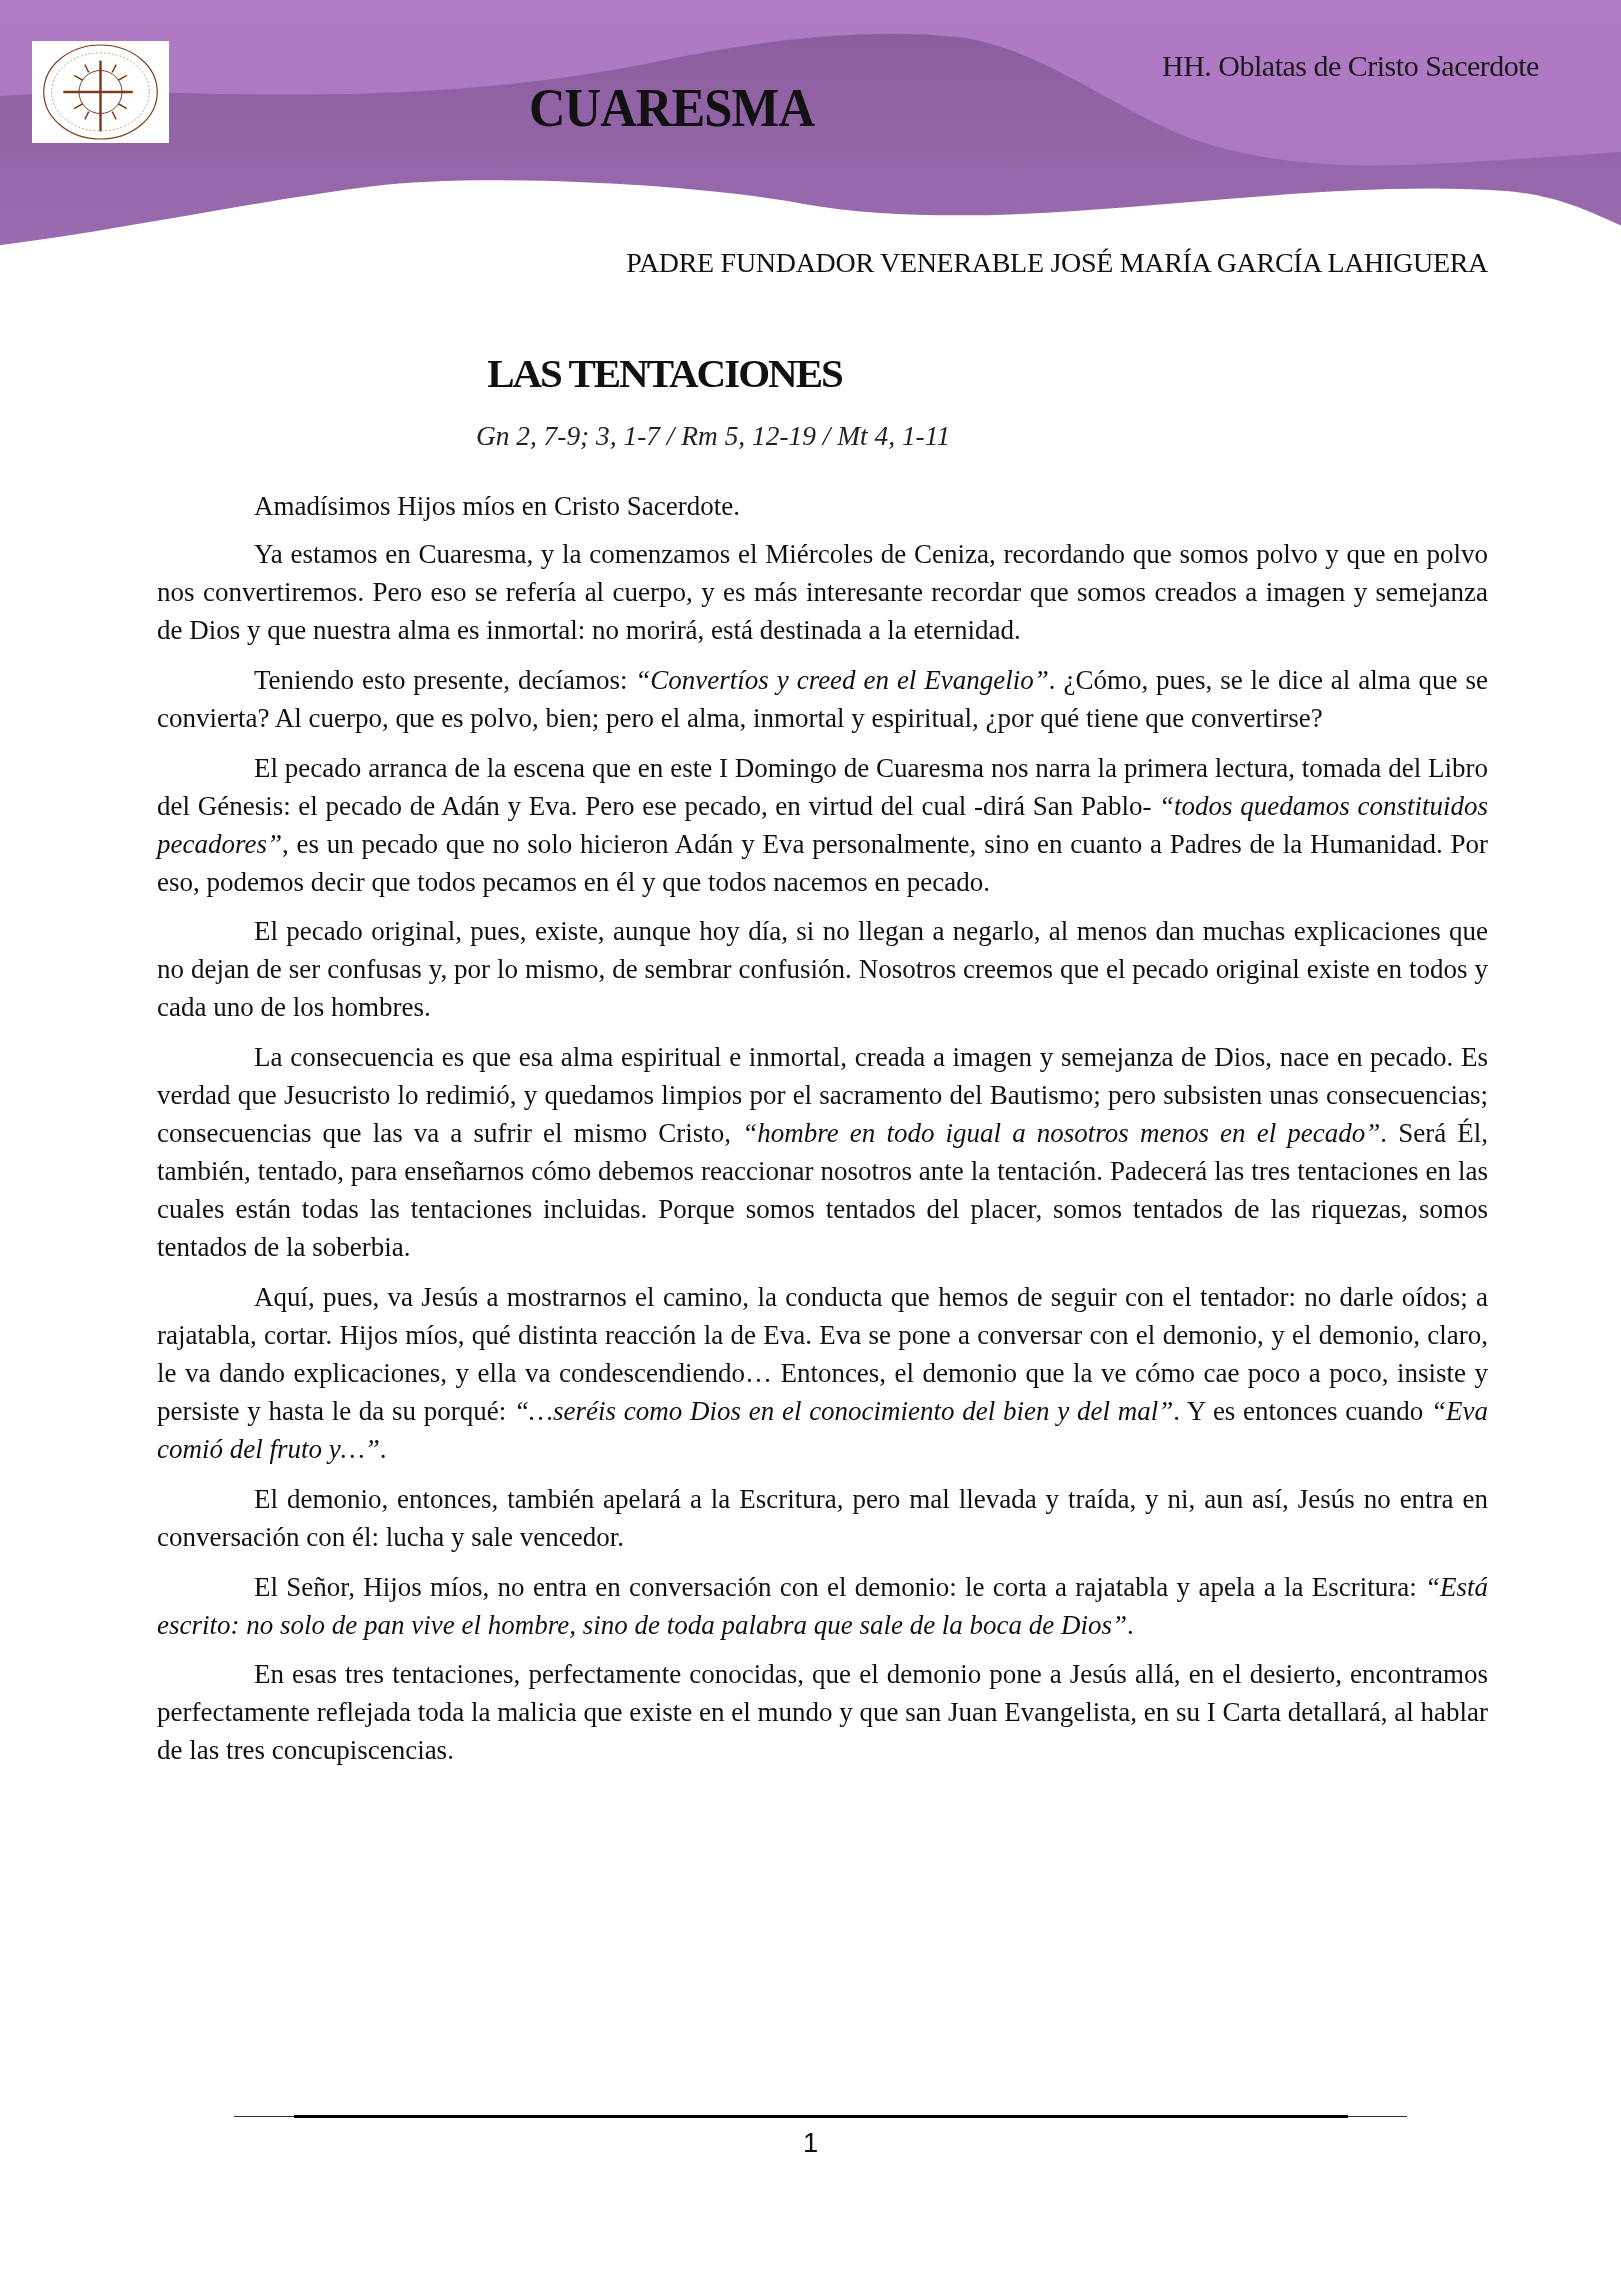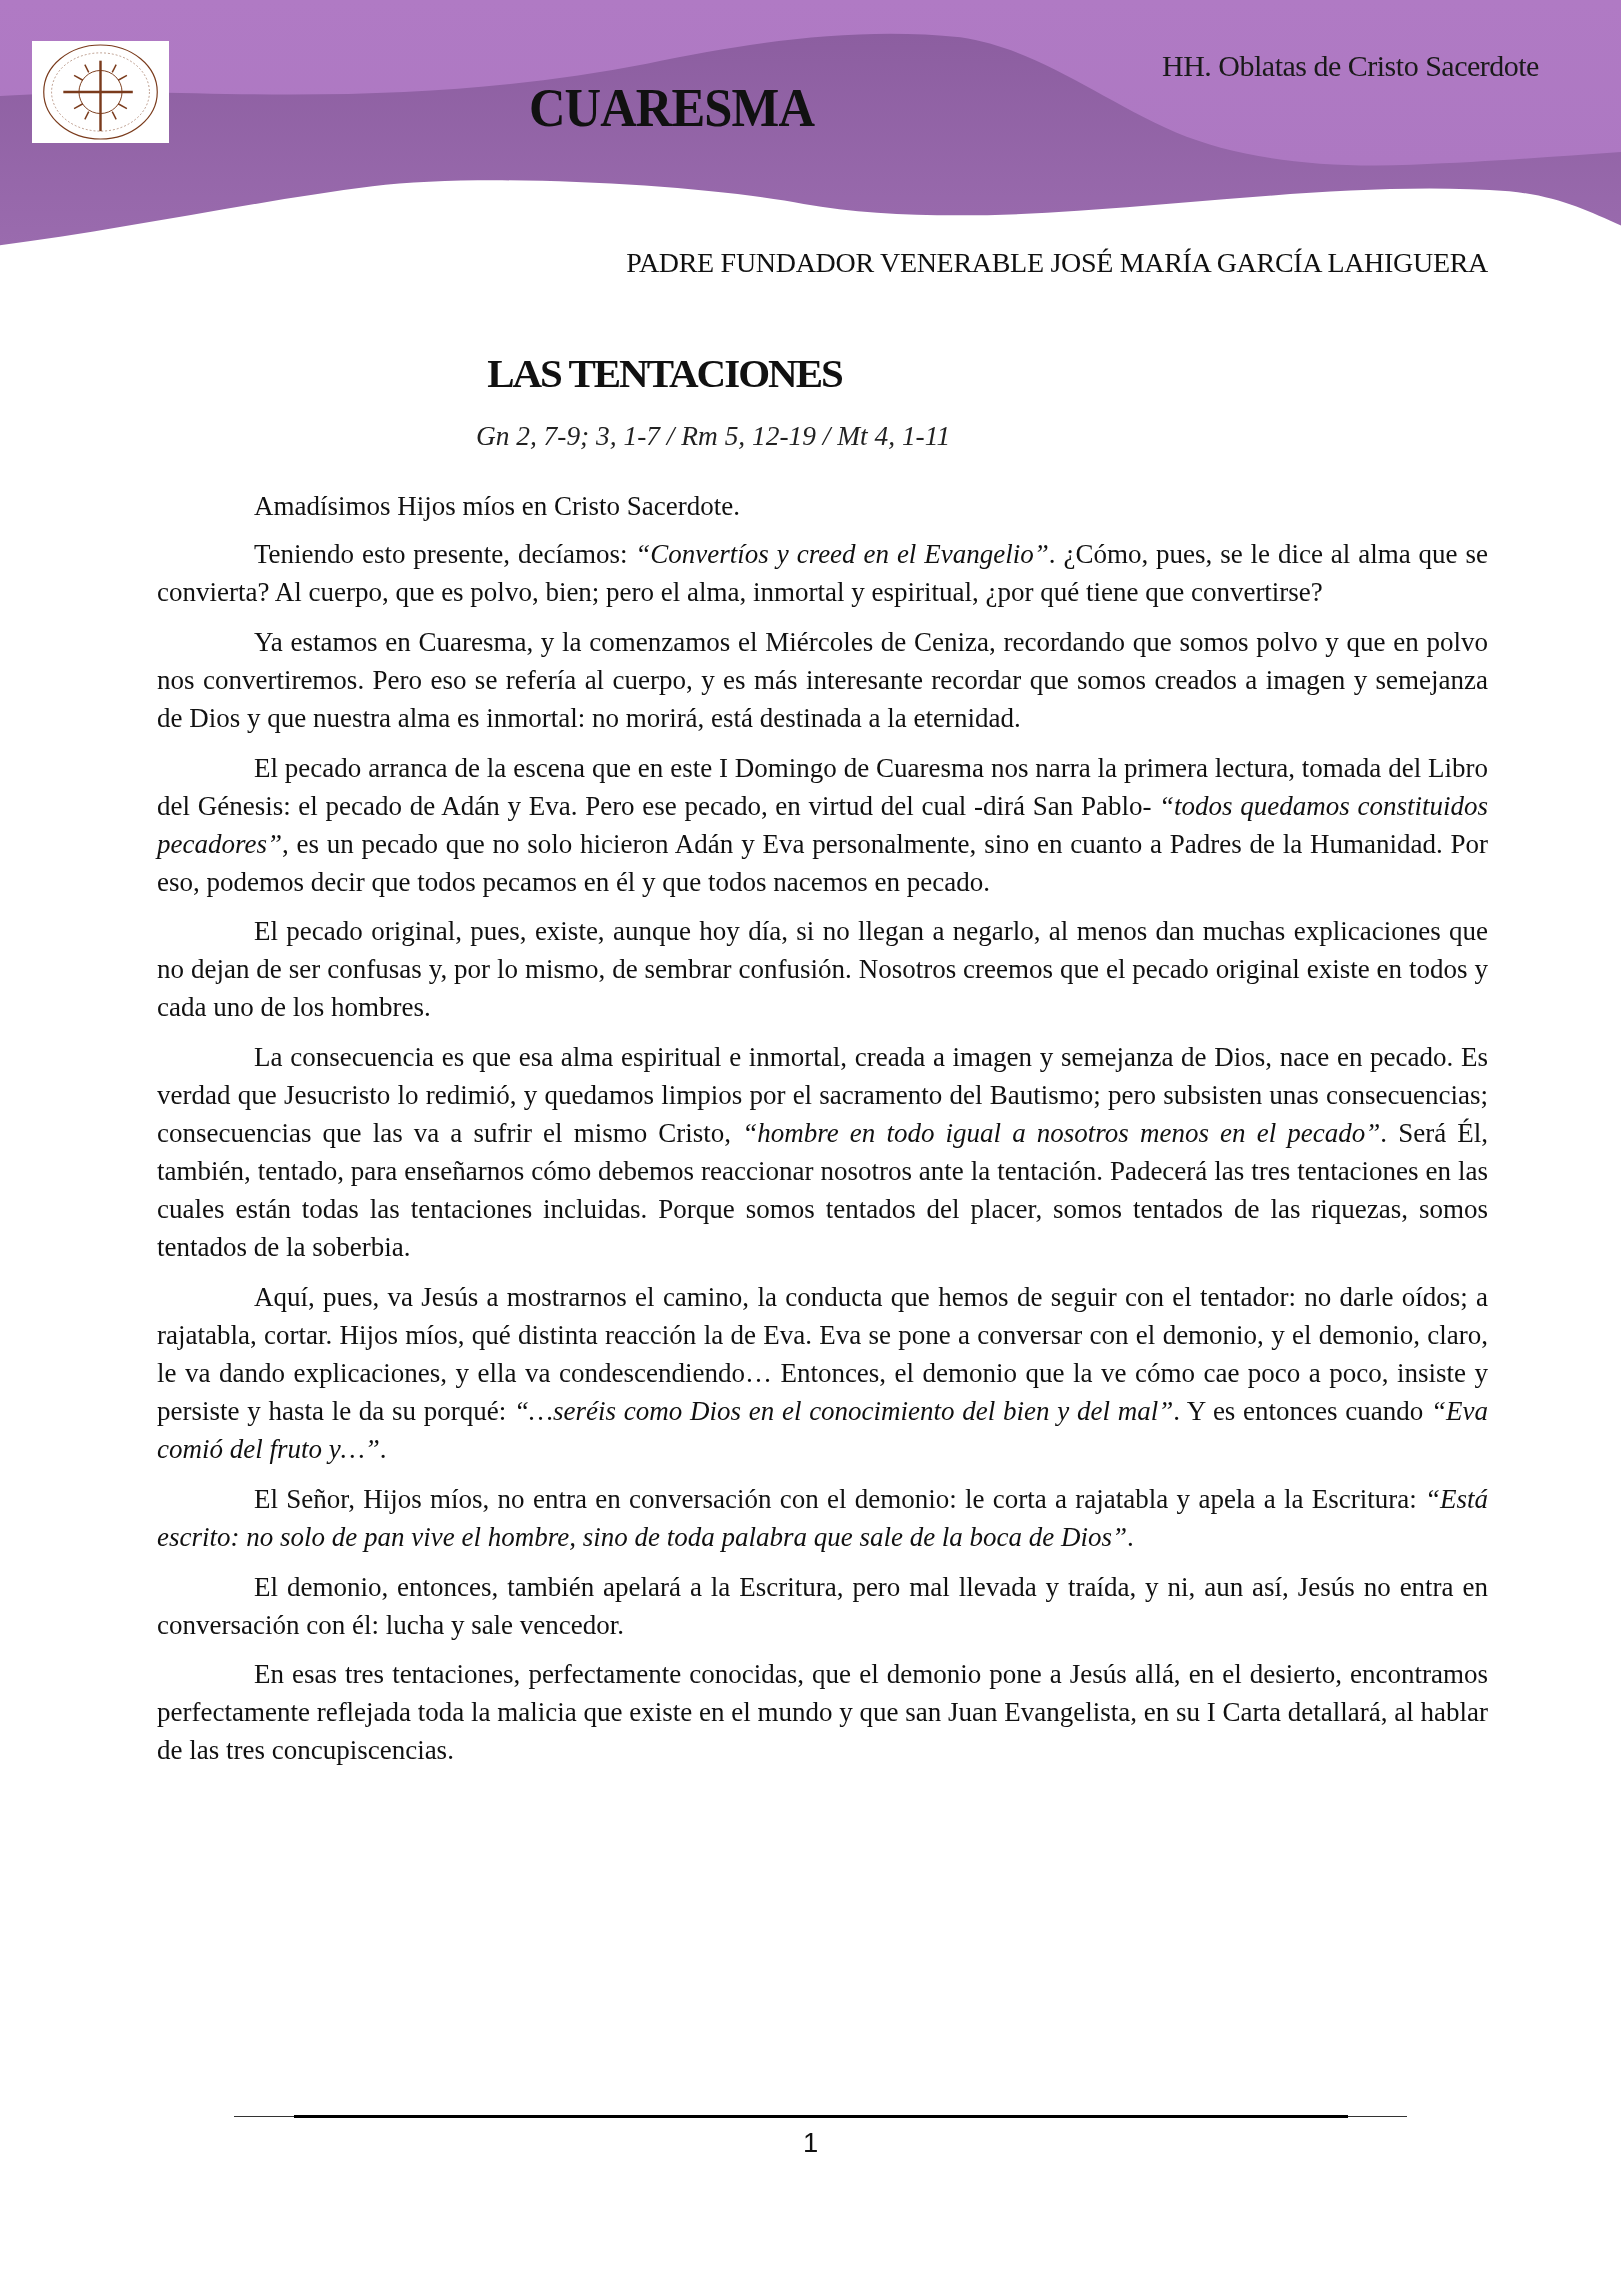--- a/index.html
+++ b/index.html
@@ -70,28 +70,28 @@
 <div id="doc-section">CUARESMA</div>
 <div id="org-name">HH. Oblatas de Cristo Sacerdote</div>
 
 <div id="subtitle">PADRE FUNDADOR VENERABLE JOSÉ MARÍA GARCÍA LAHIGUERA</div>
 <div id="title">LAS TENTACIONES</div>
 <div id="readings">Gn 2, 7-9; 3, 1-7 / Rm 5, 12-19 / Mt 4, 1-11</div>
 
 <div id="body-text">
   <p class="greeting">Amadísimos Hijos míos en Cristo Sacerdote.</p>
   <div id="paragraphs">
+      <p><span>Ya estamos en Cuaresma, y la comenzamos el Miércoles de Ceniza, recordando que somos polvo y que en polvo nos convertiremos. Pero eso se refería al cuerpo, y es más interesante recordar que somos creados a imagen y semejanza de Dios y que nuestra alma es inmortal: no morirá, está destinada a la eternidad.</span></p>
       <p><span>Teniendo esto presente, decíamos: </span><em>“Convertíos y creed en el Evangelio”</em><span>. ¿Cómo, pues, se le dice al alma que se convierta? Al cuerpo, que es polvo, bien; pero el alma, inmortal y espiritual, ¿por qué tiene que convertirse?</span></p>
-      <p><span>Ya estamos en Cuaresma, y la comenzamos el Miércoles de Ceniza, recordando que somos polvo y que en polvo nos convertiremos. Pero eso se refería al cuerpo, y es más interesante recordar que somos creados a imagen y semejanza de Dios y que nuestra alma es inmortal: no morirá, está destinada a la eternidad.</span></p>
       <p><span>El pecado arranca de la escena que en este I Domingo de Cuaresma nos narra la primera lectura, tomada del Libro del Génesis: el pecado de Adán y Eva. Pero ese pecado, en virtud del cual -dirá San Pablo- </span><em>“todos quedamos constituidos pecadores”</em><span>, es un pecado que no solo hicieron Adán y Eva personalmente, sino en cuanto a Padres de la Humanidad. Por eso, podemos decir que todos pecamos en él y que todos nacemos en pecado.</span></p>
       <p><span>El pecado original, pues, existe, aunque hoy día, si no llegan a negarlo, al menos dan muchas explicaciones que no dejan de ser confusas y, por lo mismo, de sembrar confusión. Nosotros creemos que el pecado original existe en todos y cada uno de los hombres.</span></p>
       <p><span>La consecuencia es que esa alma espiritual e inmortal, creada a imagen y semejanza de Dios, nace en pecado. Es verdad que Jesucristo lo redimió, y quedamos limpios por el sacramento del Bautismo; pero subsisten unas consecuencias; consecuencias que las va a sufrir el mismo Cristo, </span><em>“hombre en todo igual a nosotros menos en el pecado”</em><span>. Será Él, también, tentado, para enseñarnos cómo debemos reaccionar nosotros ante la tentación. Padecerá las tres tentaciones en las cuales están todas las tentaciones incluidas. Porque somos tentados del placer, somos tentados de las riquezas, somos tentados de la soberbia.</span></p>
       <p><span>Aquí, pues, va Jesús a mostrarnos el camino, la conducta que hemos de seguir con el tentador: no darle oídos; a rajatabla, cortar. Hijos míos, qué distinta reacción la de Eva. Eva se pone a conversar con el demonio, y el demonio, claro, le va dando explicaciones, y ella va condescendiendo… Entonces, el demonio que la ve cómo cae poco a poco, insiste y persiste y hasta le da su porqué: </span><em>“…seréis como Dios en el conocimiento del bien y del mal”</em><span>. Y es entonces cuando </span><em>“Eva comió del fruto y…”</em><span>.</span></p>
+      <p><span>El demonio, entonces, también apelará a la Escritura, pero mal llevada y traída, y ni, aun así, Jesús no entra en conversación con él: lucha y sale vencedor.</span></p>
       <p><span>El Señor, Hijos míos, no entra en conversación con el demonio: le corta a rajatabla y apela a la Escritura: </span><em>“Está escrito: no solo de pan vive el hombre, sino de toda palabra que sale de la boca de Dios”</em><span>.</span></p>
-      <p><span>El demonio, entonces, también apelará a la Escritura, pero mal llevada y traída, y ni, aun así, Jesús no entra en conversación con él: lucha y sale vencedor.</span></p>
       <p><span>En esas tres tentaciones, perfectamente conocidas, que el demonio pone a Jesús allá, en el desierto, encontramos perfectamente reflejada toda la malicia que existe en el mundo y que san Juan Evangelista, en su I Carta detallará, al hablar de las tres concupiscencias.</span></p>
     </div>
 </div>
 
 <div id="footer-rule-thin"></div>
 <div id="footer-rule-thick"></div>
 <div id="page-number">1</div>
 
 
 </body></html>

